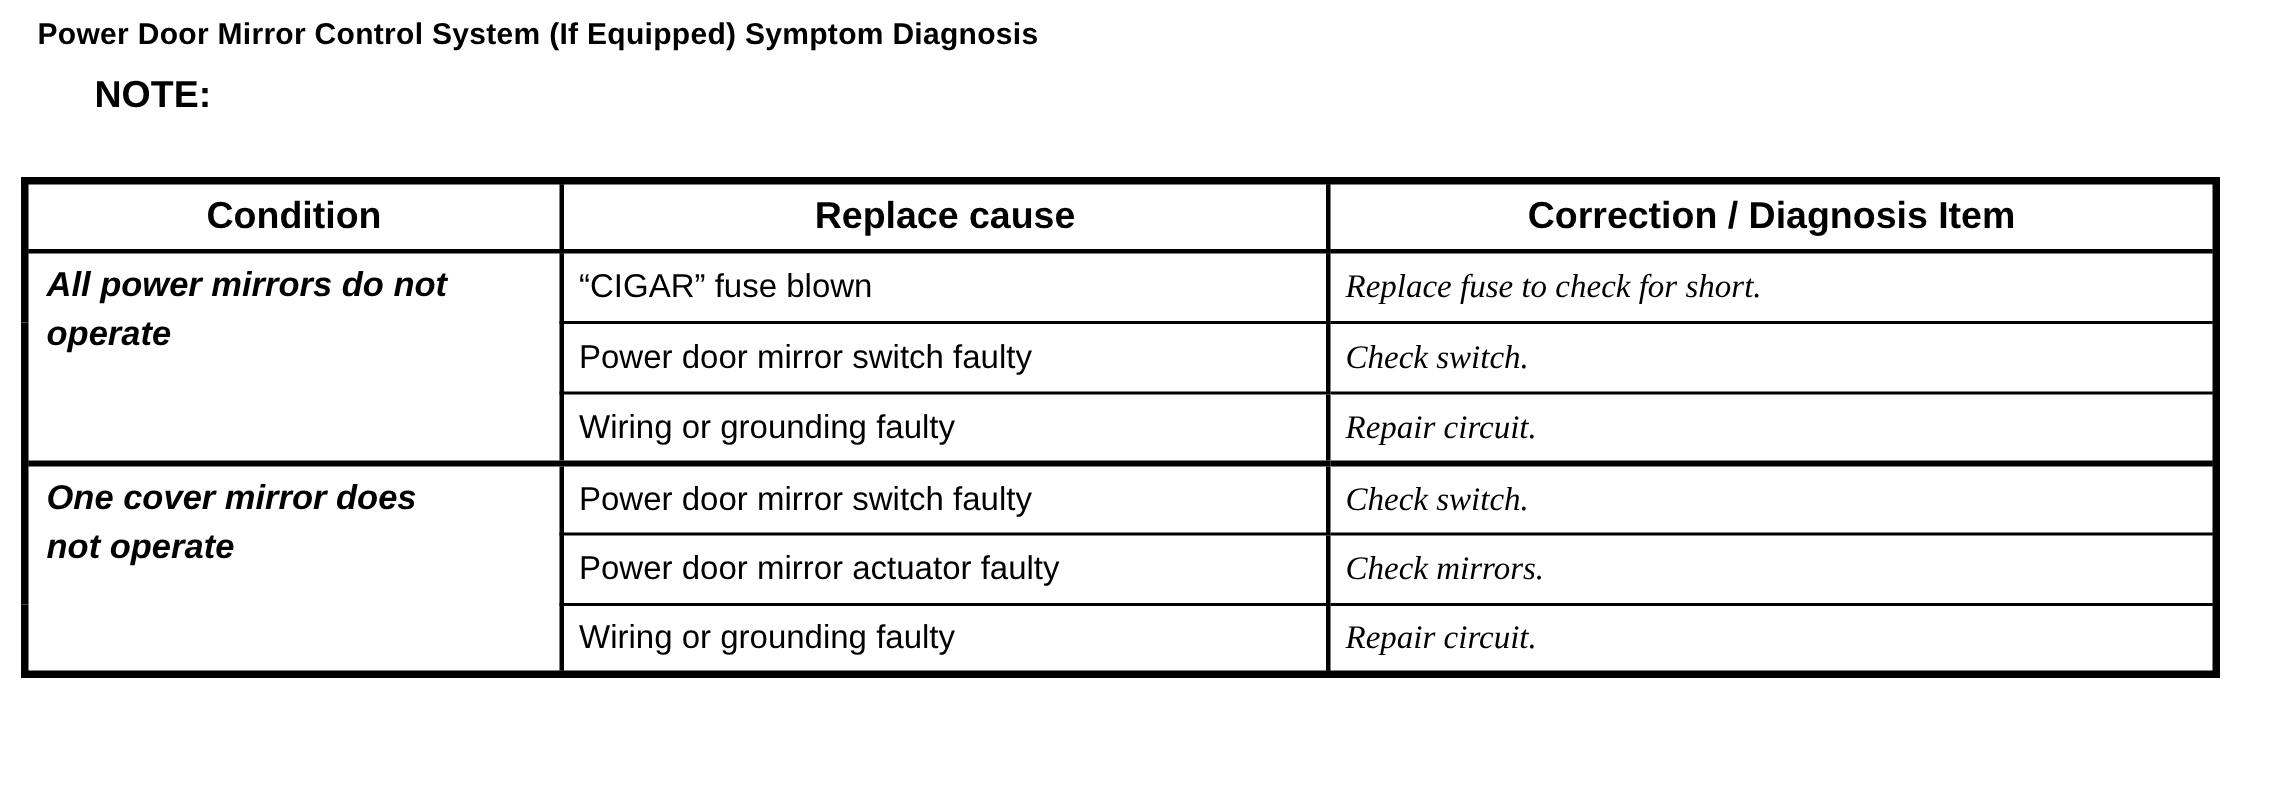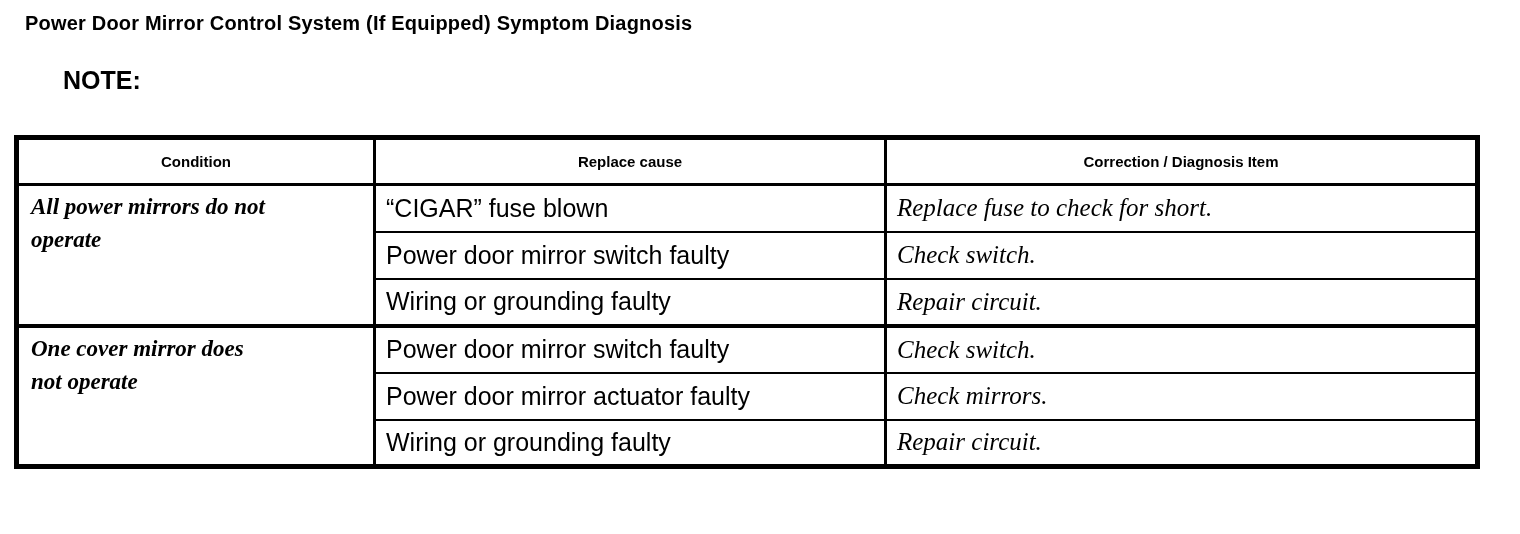--- a/index.html
+++ b/index.html
@@ -11,21 +11,21 @@
   }
   .title {
     padding-top: 9px;
     margin-left: 25px;
     font-size: 20px;
     font-weight: bold;
     line-height: 28px;
     letter-spacing: 0.2px;
   }
   .note {
-    margin: 25px 0 0 63px;
+    margin: 8px 0 0 63px;
     font-size: 25px;
     font-weight: bold;
     line-height: 37px;
   }
   table.diag {
     border-collapse: collapse;
     table-layout: fixed;
     width: 1461px;
     margin: 36px 0 0 14px;
     border: 5px solid #000;
@@ -34,41 +34,40 @@
   col.c2 { width: 511px; }
   col.c3 { width: 592px; }
   th, td {
     border: 2px solid #000;
     border-left-width: 3px;
     border-right-width: 3px;
     overflow: hidden;
   }
   th {
     height: 47px;
-    font-size: 15px;
+    font-size: 25px;
     font-weight: bold;
     text-align: center;
     vertical-align: middle;
     border-bottom-width: 3px;
   }
   td {
     height: 47px;
-    font-size: 25px;
+    font-size: 22px;
     vertical-align: middle;
     padding: 0 8px 0 10px;
   }
   td.condition {
     font-size: 23px;
     font-weight: bold;
     font-style: italic;
     vertical-align: top;
     padding: 4px 8px 0 12px;
     line-height: 33px;
     white-space: pre-line;
-    font-family: Liberation Serif, serif;
   }
   td.correction { font-style: italic; font-family: Liberation Serif, serif; }
   tr.group-start td { border-top-width: 4px; }
 </style>
 </head>
 <body>
 
 <div class="title">Power Door Mirror Control System (If Equipped) Symptom Diagnosis</div>
 
 <div class="note">

